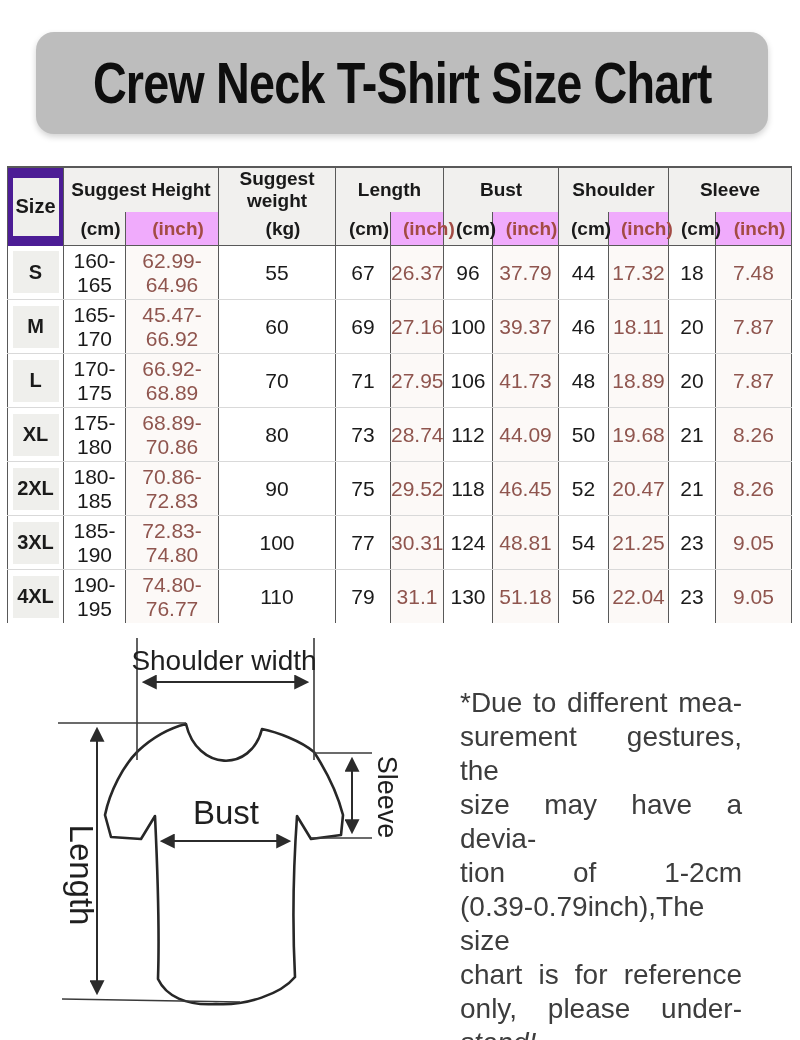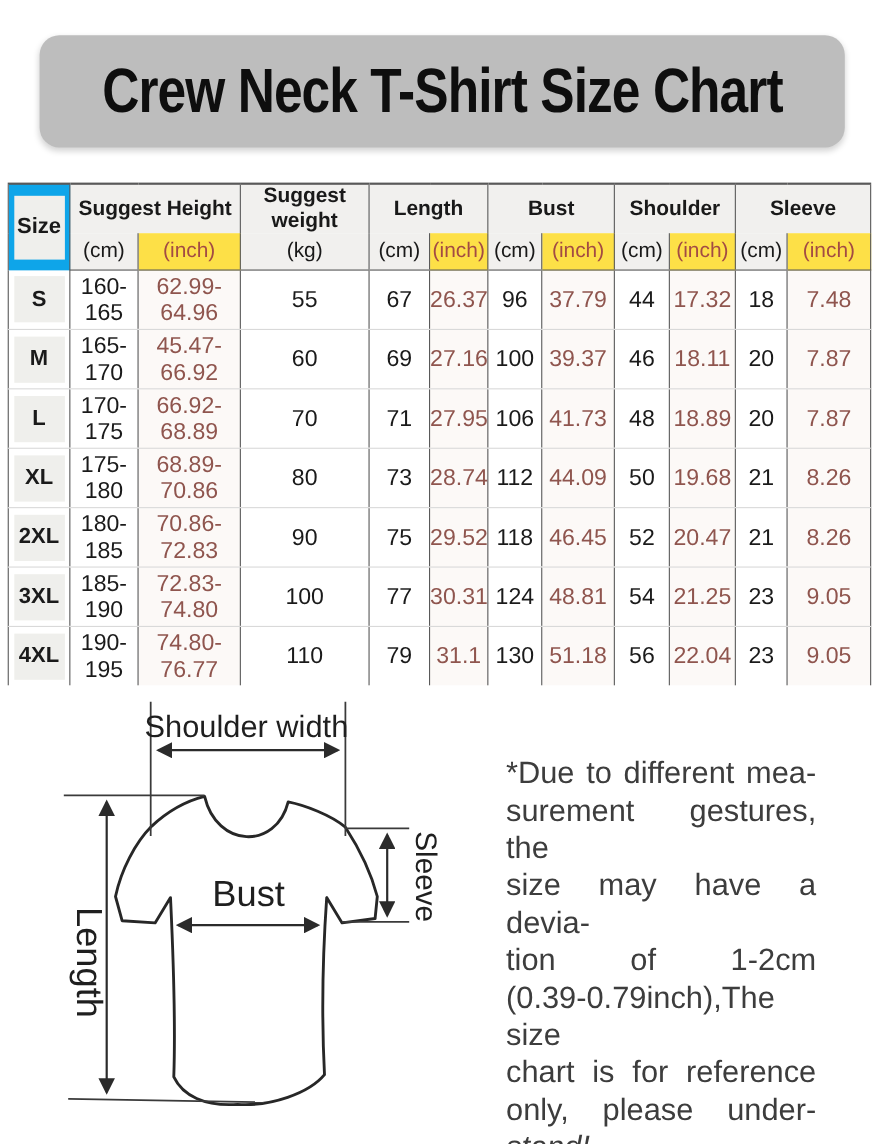--- a/index.html
+++ b/index.html
@@ -28,24 +28,24 @@
   .size-table th, .size-table td {
     padding:0; text-align:center; vertical-align:middle;
     border-left:1.5px solid #595959;
   }
   .size-table tr > *:last-child { border-right:1.5px solid #595959; }
   .size-table thead tr.groups th { border-top:2px solid #595959; height:40px; }
   .size-table thead th {
     background:#f1f0ee; color:#191919; font-size:19px; font-weight:700;
   }
   .size-table thead tr.units th {
-    height:33px; font-weight:400; border-bottom:1.7px solid #595959;
-  }
-  .size-table thead th.inch { color:#a34b44; background:#fde047; }
-  .size-table thead th.size-head { background:#0ea5e9; }
+    height:33px; font-weight:700; border-bottom:1.7px solid #595959;padding-left:12px;
+  }
+  .size-table thead th.inch { color:#a34b44; background:#f0abfc; }
+  .size-table thead th.size-head { background:#4c1d95; }
   .size-table tbody td {
     height:53px; font-size:21px; color:#1a1a1a; background:#ffffff;
     border-bottom:1px solid #d9d9d9;
   }
   .size-table tbody tr:last-child td { border-bottom:none; }
   .size-table tbody td.inch { color:#8f554e; background:#fcf9f7; }
   .size-table td.size-col { background:#ffffff; }
   .chip {
     display:flex; align-items:center; justify-content:center;
     background:#efefec; margin:auto;

